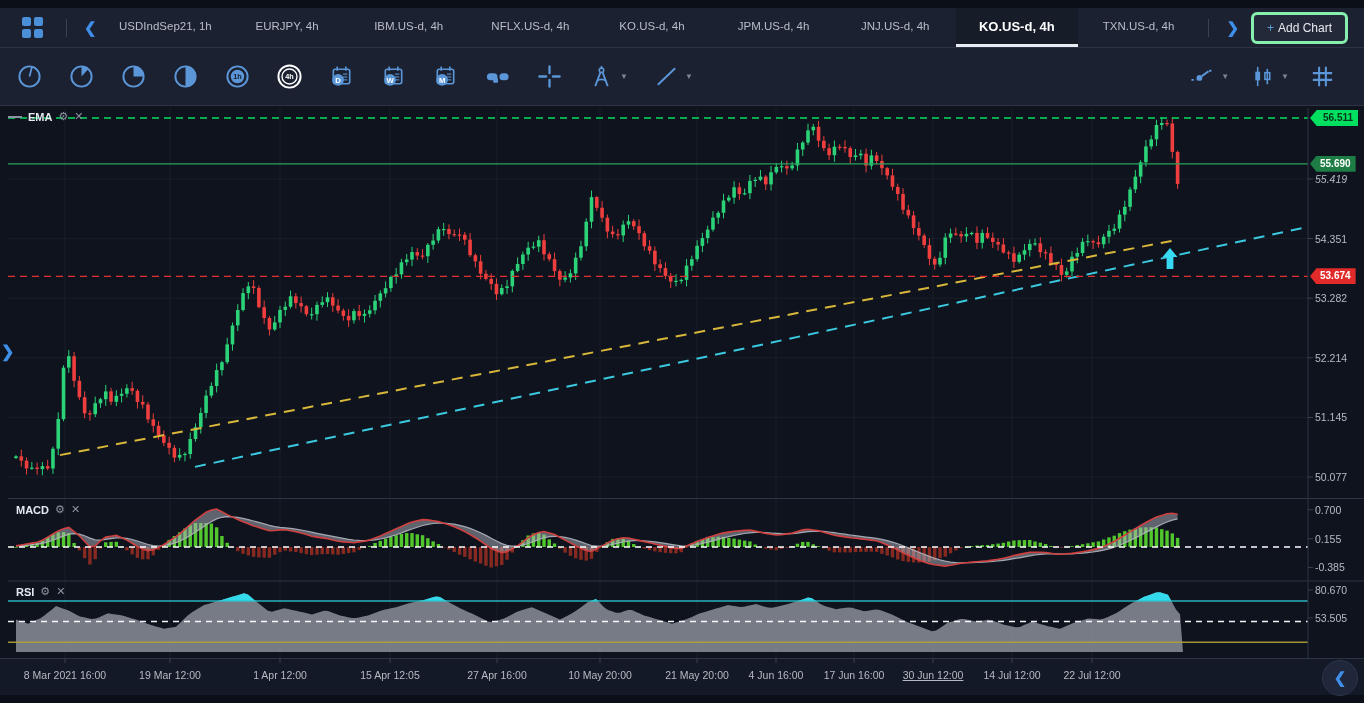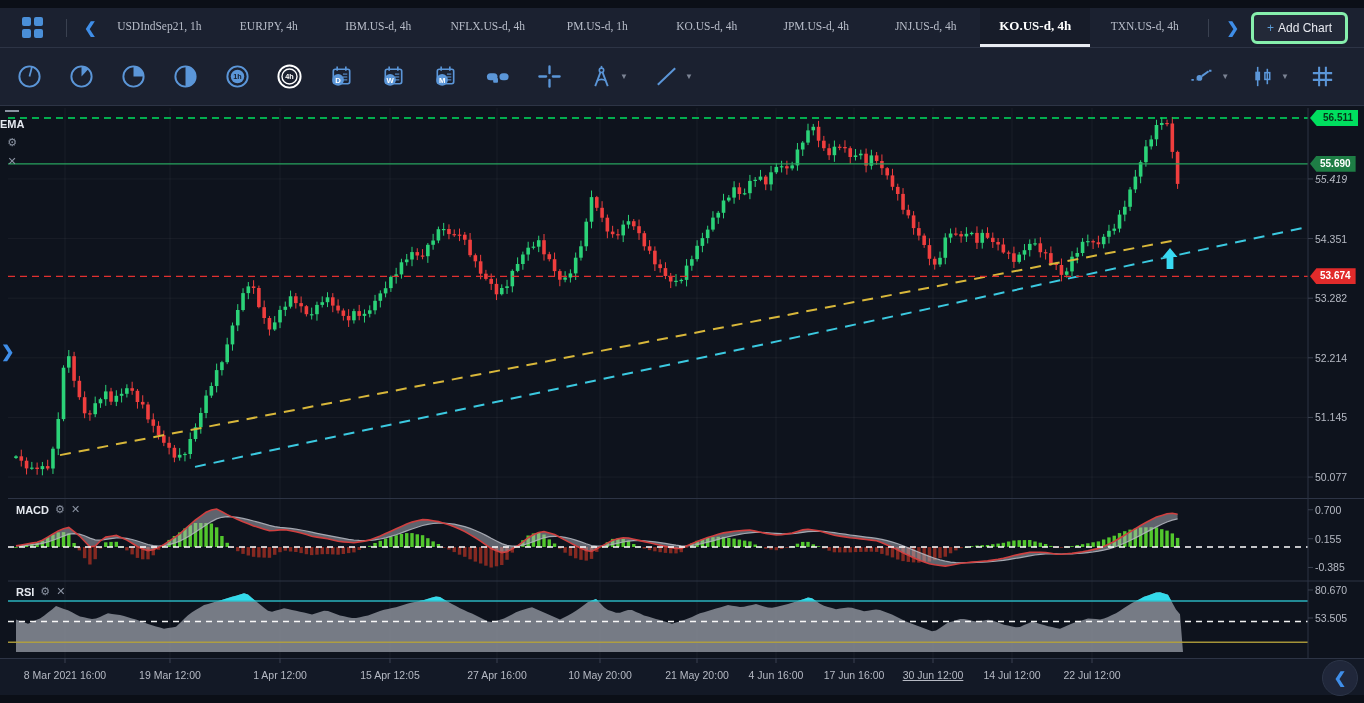--- a/index.html
+++ b/index.html
@@ -10,21 +10,21 @@
   
   .tabbar{position:absolute;left:0;top:8px;width:100%;height:40px;background:#1b2130;
           border-bottom:1px solid #2d3445;display:flex;align-items:center;box-sizing:border-box;}
   .apps{display:grid;grid-template-columns:9px 9px;grid-gap:3px;margin:0 14px 0 22px;cursor:pointer;}
   .apps div{width:9px;height:9px;border-radius:2px;background:#4a8fd8;}
   .vsep{width:1px;height:18px;background:#3a4150;margin:0 9px;}
   .chev{color:#3f8ee8;font-size:15px;font-weight:700;background:none;border:none;cursor:pointer;
         padding:2px 8px;line-height:1;}
   .tabs{flex:1;display:flex;height:100%;align-items:stretch;min-width:0;}
   .tab{flex:1;display:flex;align-items:center;justify-content:center;color:#b8bdc9;font-size:11.5px;
-       cursor:pointer;white-space:nowrap;border-bottom:3px solid transparent;box-sizing:border-box;font-family:Liberation Serif, serif;}
+       cursor:pointer;white-space:nowrap;border-bottom:3px solid transparent;box-sizing:border-box;}
   .tab.active{color:#ffffff;font-size:13px;font-weight:700;border-bottom:3px solid #e9ecf2;background:#171c29;}
   .addchart{border:3px solid #86efac;border-radius:6px;background:#232938;color:#e8eaf0;font-size:12px;
             padding:6px 13px;margin:0 16px 0 4px;white-space:nowrap;cursor:pointer;font-family:inherit;}
   .addchart .plus{color:#5b9bd5;margin-right:4px;}
   
   .toolbar{position:absolute;left:0;top:48px;width:100%;height:58px;background:#1b2130;
            border-bottom:1px solid #2d3445;display:flex;align-items:center;padding:0 16px;box-sizing:border-box;}
   .tools-left{display:flex;align-items:center;gap:25px;}
   .tools-right{margin-left:auto;display:flex;align-items:center;gap:20px;margin-right:12px;}
   .tbtn{display:flex;align-items:center;gap:5px;cursor:pointer;}
@@ -63,21 +63,20 @@
         <div></div>
         <div></div>
       </div>
     <div class="vsep"></div>
     <button class="chev">❮</button>
     <div class="tabs" id="tabs">
         <div class="tab">USDIndSep21, 1h</div>
         <div class="tab">EURJPY, 4h</div>
         <div class="tab">IBM.US-d, 4h</div>
         <div class="tab">NFLX.US-d, 4h</div>
-        <div class="tab">PM.US-d, 1h</div>
         <div class="tab">KO.US-d, 4h</div>
         <div class="tab">JPM.US-d, 4h</div>
         <div class="tab">JNJ.US-d, 4h</div>
         <div class="tab active">KO.US-d, 4h</div>
         <div class="tab">TXN.US-d, 4h</div>
       </div>
     <div class="vsep"></div>
     <button class="chev">❯</button>
     <button class="addchart"><span class="plus">+</span><span>Add Chart</span></button>
   </div>
@@ -966,21 +965,21 @@
       <div class="xlab" style="left: 280px;">1 Apr 12:00</div>
       <div class="xlab" style="left: 390px;">15 Apr 12:05</div>
       <div class="xlab" style="left: 497px;">27 Apr 16:00</div>
       <div class="xlab" style="left: 600px;">10 May 20:00</div>
       <div class="xlab" style="left: 697px;">21 May 20:00</div>
       <div class="xlab" style="left: 776px;">4 Jun 16:00</div>
       <div class="xlab" style="left: 854px;">17 Jun 16:00</div>
       <div class="xlab" style="left: 933px; text-decoration: underline;">30 Jun 12:00</div>
       <div class="xlab" style="left: 1012px;">14 Jul 12:00</div>
       <div class="xlab" style="left: 1092px;">22 Jul 12:00</div>
-      <div class="legend" style="left: 0; top: 110px; flex-direction: column;">
+      <div class="legend" style="left: 8px; top: 110px;">
         <span class="swatch"></span>
         <span>EMA</span>
         <span class="gear">⚙</span>
         <span class="close">✕</span>
       </div>
       <div class="legend" style="left: 16px; top: 503px;">
         <span>MACD</span>
         <span class="gear">⚙</span>
         <span class="close">✕</span>
       </div>

